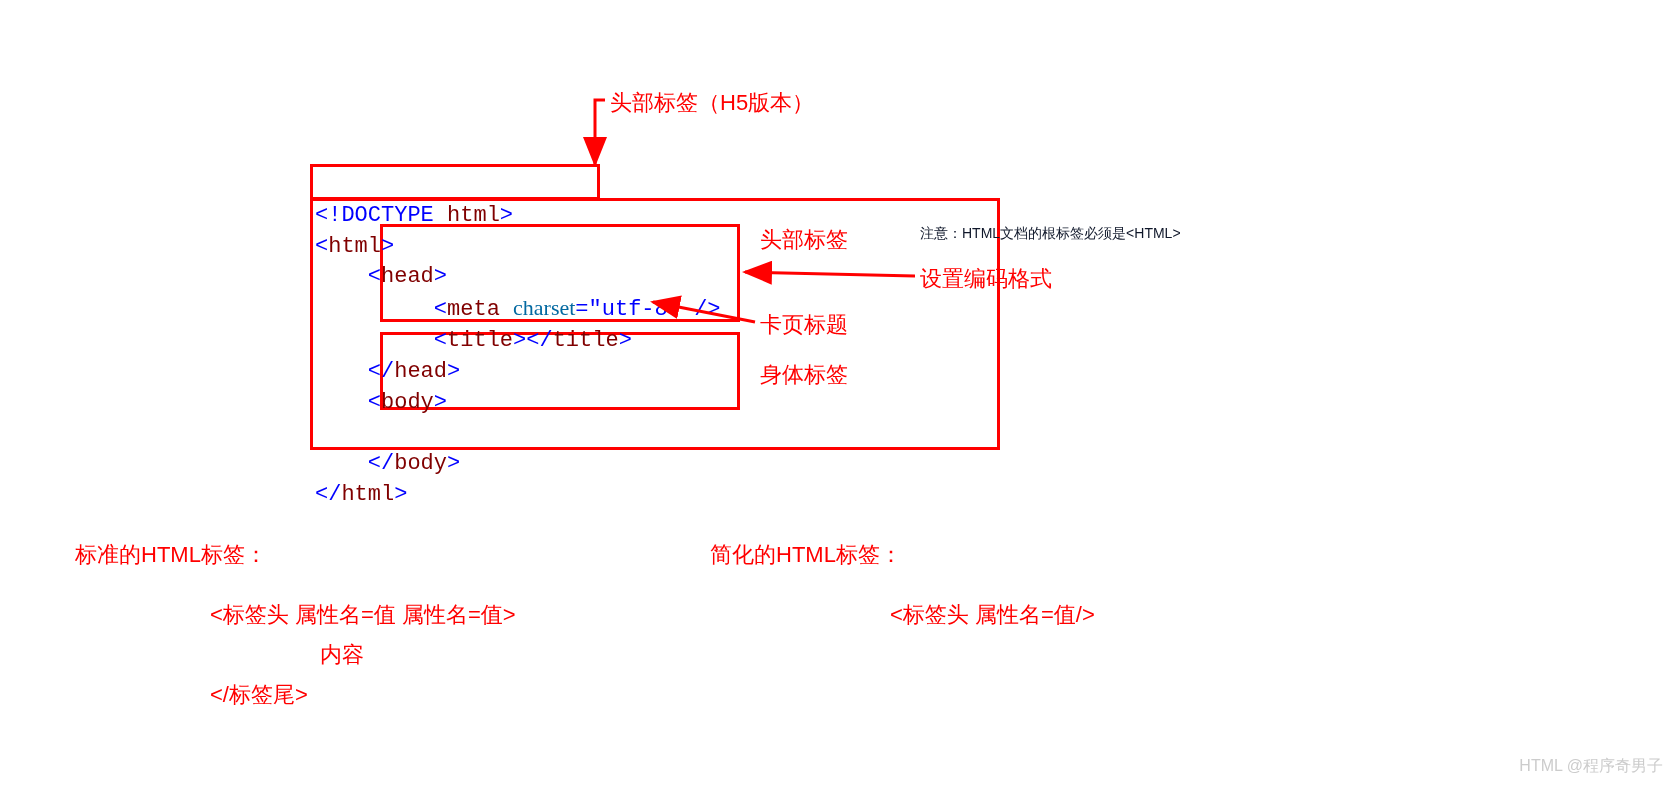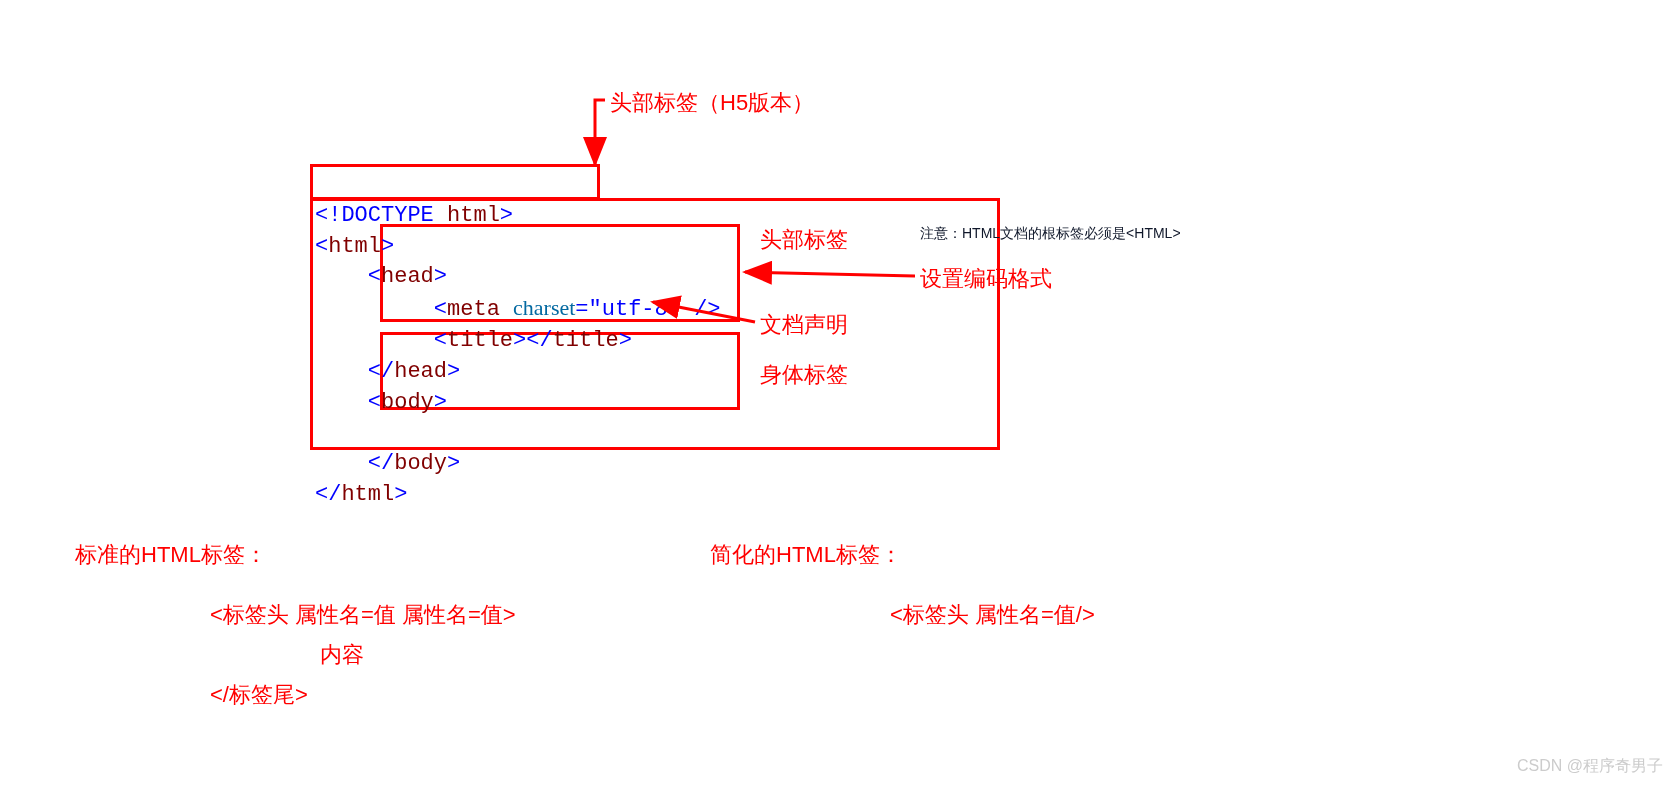--- a/index.html
+++ b/index.html
@@ -116,25 +116,25 @@
   <polyline points="605,100 595,100 595,164" fill="none" stroke="#ff0000" stroke-width="3" marker-end="url(#arrowhead)"></polyline>
 
   <line x1="915" y1="276" x2="745" y2="272" stroke="#ff0000" stroke-width="3" marker-end="url(#arrowhead)"></line>
 
   <line x1="755" y1="322" x2="653" y2="302" stroke="#ff0000" stroke-width="3" marker-end="url(#arrowhead)"></line>
 </svg>
 
 <div id="lbl-doctype" class="label">头部标签（H5版本）</div>
 <div id="lbl-head" class="label">头部标签</div>
 <div id="lbl-charset" class="label">设置编码格式</div>
-<div id="lbl-title" class="label">文档声明</div>
+<div id="lbl-title" class="label">卡页标题</div>
 <div id="lbl-body" class="label">身体标签</div>
 <div id="lbl-note" class="note">注意：HTML文档的根标签必须是&lt;HTML&gt;</div>
 
 <div id="sec-standard-title" class="label">标准的HTML标签：</div>
 <div id="sec-standard-l1" class="label">&lt;标签头 属性名=值 属性名=值&gt;</div>
 <div id="sec-standard-l2" class="label">内容</div>
 <div id="sec-standard-l3" class="label">&lt;/标签尾&gt;</div>
 
 <div id="sec-simple-title" class="label">简化的HTML标签：</div>
 <div id="sec-simple-l1" class="label">&lt;标签头 属性名=值/&gt;</div>
 
-<div id="watermark">CSDN @程序奇男子</div>
+<div id="watermark">HTML @程序奇男子</div>
 
 </body></html>

